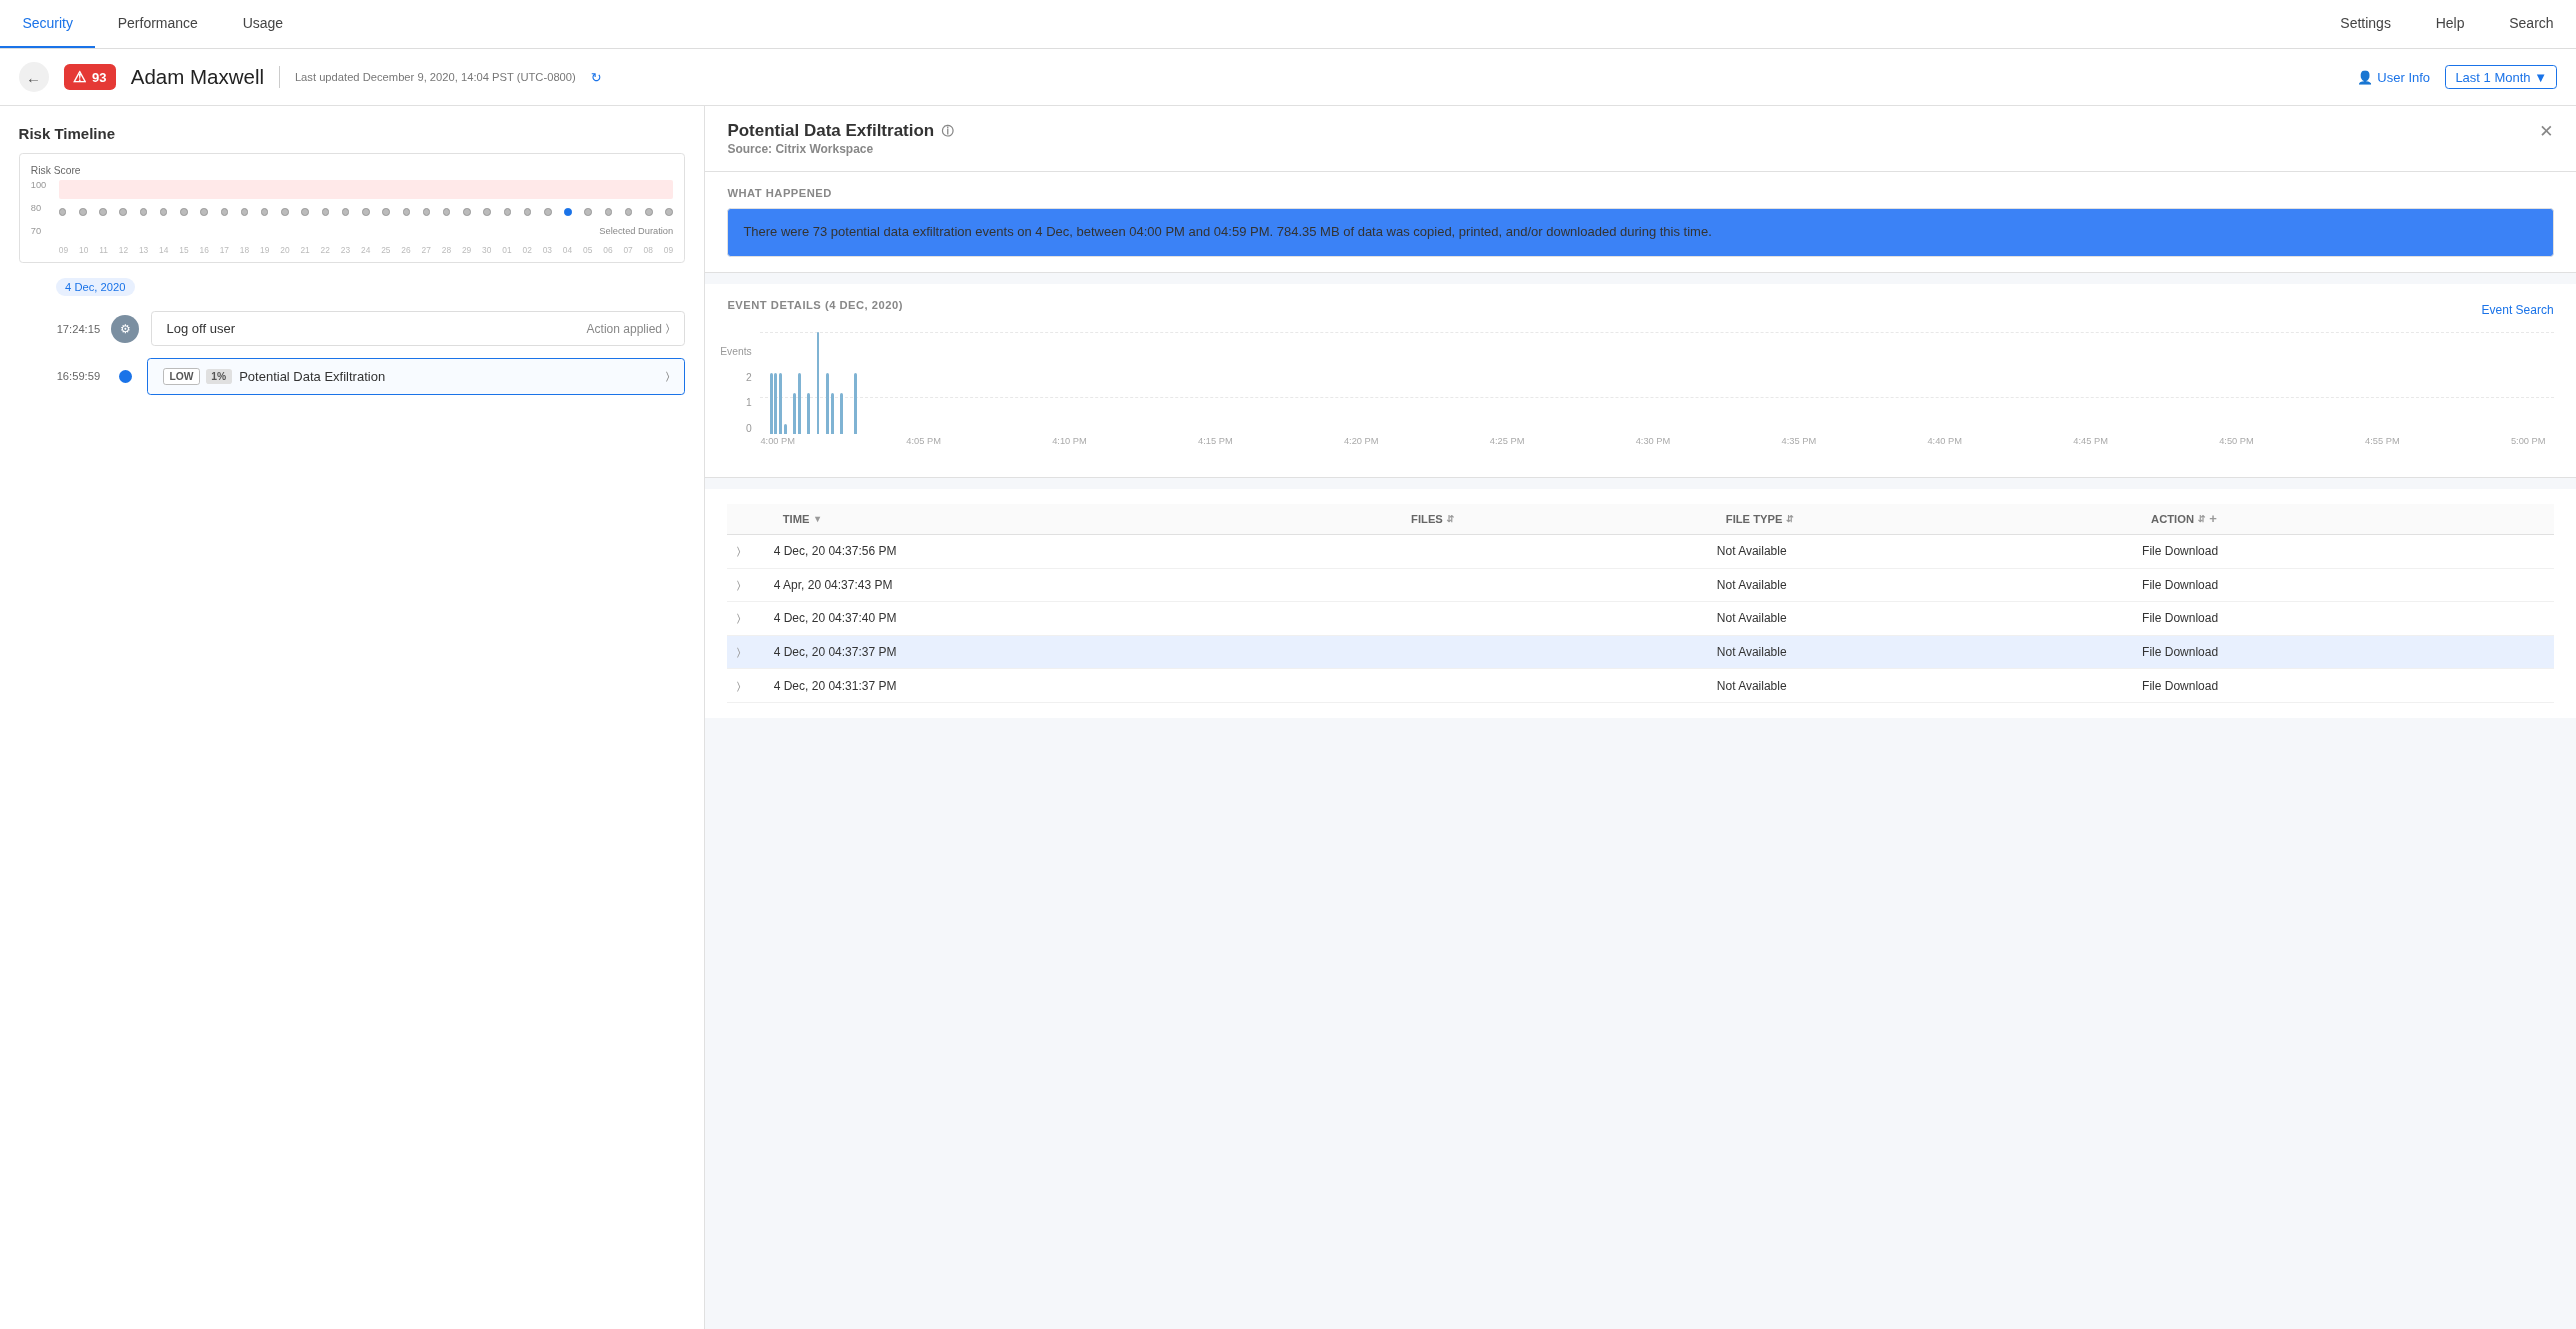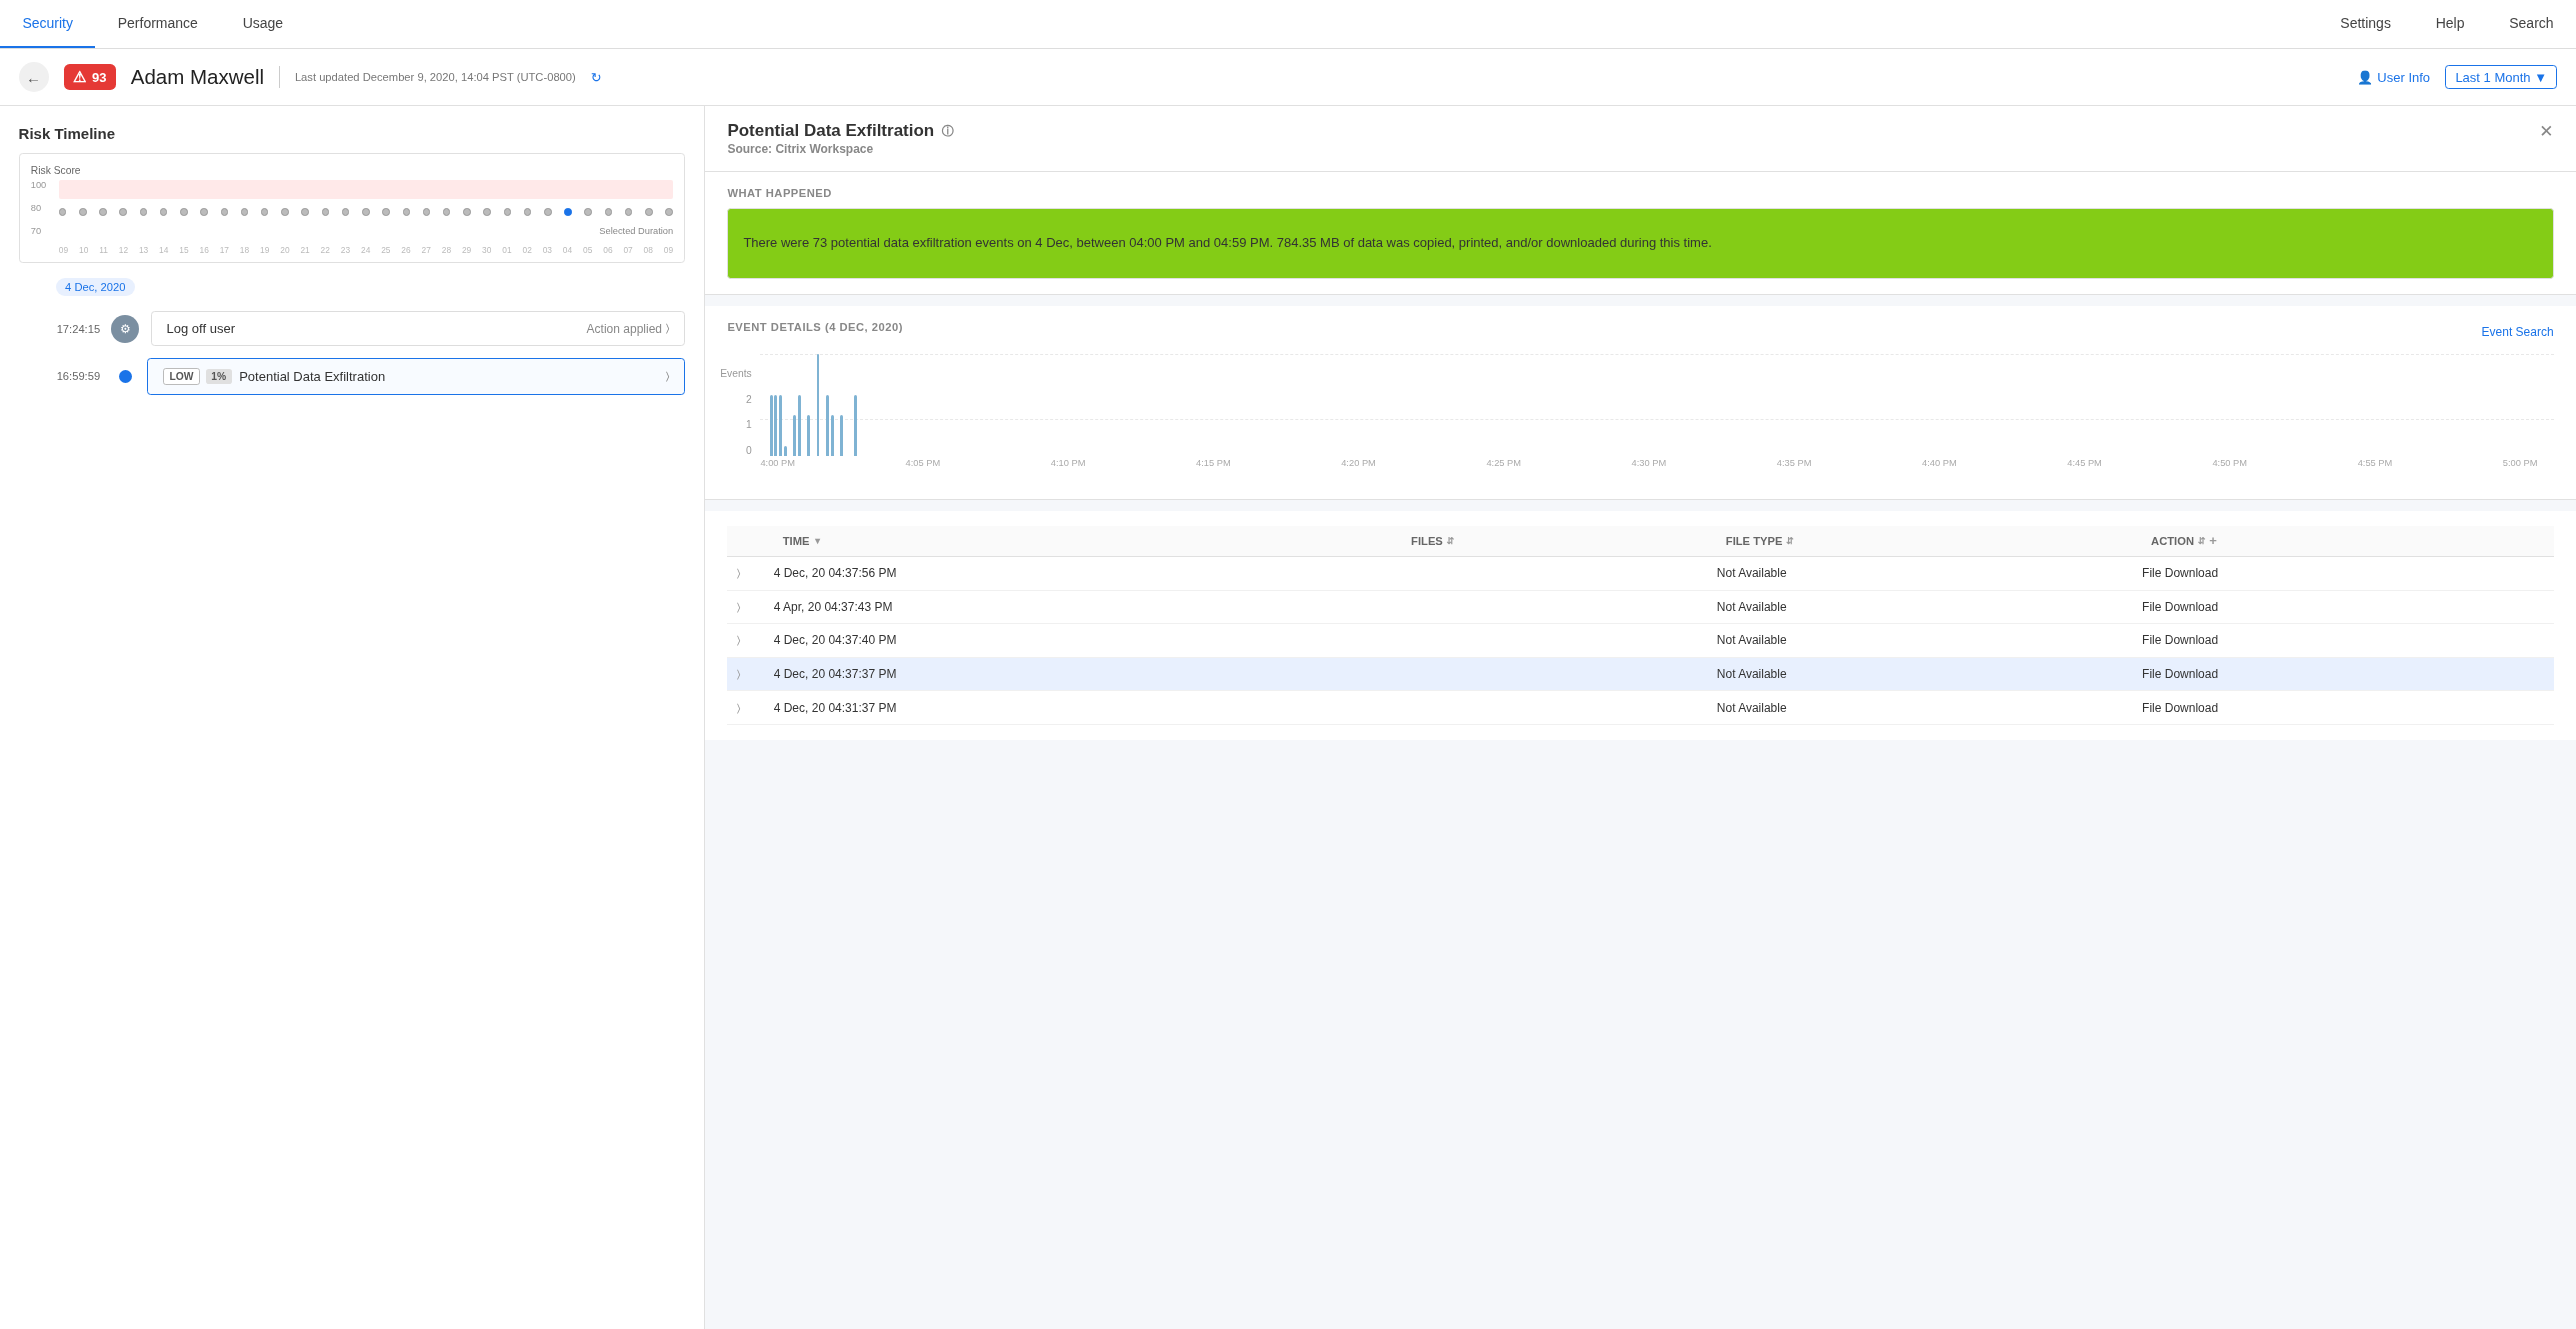--- a/index.html
+++ b/index.html
@@ -115,39 +115,39 @@
       display: flex; align-items: flex-start; justify-content: space-between;
     }
     .detail-title { font-size: 17px; font-weight: 600; color: #333; display: flex; align-items: center; gap: 7.5px; }
     .detail-source { font-size: 12px; color: #888; margin-top: 1px; font-weight: bold; }
     .close-btn { cursor: pointer; color: #888; font-size: 17px; }
 
     
     .what-happened { background: #fff; margin: 0; padding: 15px 22.4px; border-bottom: 0.9px solid #e0e0e0; }
     .section-label { font-size: 11.2px; font-weight: 700; color: #888; text-transform: uppercase; letter-spacing: 0.5px; margin-bottom: 9.3px; }
     .happened-box {
-      border: 0.9px solid #e0e0e0; border-radius: 3.7px; padding: 24px 15px;
-      background: #84cc16; font-size: 13px; color: #333; line-height: 1.6;
+      border: 0.9px solid #e0e0e0; border-radius: 3.7px; padding: 13px 15px;
+      background: #3b82f6; font-size: 13px; color: #333; line-height: 1.6;
     }
 
     
     .event-details { background: #fff; margin: 11.2px 0 0; padding: 15px 22.4px; border-bottom: 0.9px solid #e0e0e0; }
     .event-details-header { display: flex; align-items: center; justify-content: space-between; margin-bottom: 11.2px; }
     .event-search-link { color: #1a73e8; font-size: 12px; cursor: pointer; }
 
     
     .bar-chart-wrapper { position: relative; height: 130px; }
     .bar-chart-yaxis {
       position: absolute; left: 0; top: 0; bottom: 28px; width: 28px;
       display: flex; flex-direction: column; justify-content: space-between; align-items: flex-end; padding-right: 3.7px;
     }
     .bar-chart-yaxis span { font-size: 10.3px; color: #999; }
     .bar-chart-plot { position: absolute; left: 33px; right: 0; top: 0; bottom: 28px; display: flex; align-items: flex-end; gap: 1.9px; }
     .bar { background: #7fb3d3; flex-shrink: 0; border-radius: 1.9px 1.9px 0 0; }
-    .bar-chart-xaxis { position: absolute; left: 33px; right: 16px; bottom: 0; height: 26px; display: flex; justify-content: space-between; align-items: flex-start; }
+    .bar-chart-xaxis { position: absolute; left: 33px; right: 8px; bottom: 0; height: 26px; display: flex; justify-content: space-between; align-items: flex-start; }
     .bar-chart-xaxis span { font-size: 9.3px; color: #aaa; white-space: nowrap; }
     .chart-grid-line {
       position: absolute; left: 33px; right: 0; border-top: 0.9px dashed #e8e8e8;
     }
 
     
     .exfil-section { background: #fff; margin: 11.2px 0 0; padding: 15px 22.4px; }
     .exfil-title { font-size: 11.2px; font-weight: 700; color: #888; text-transform: uppercase; letter-spacing: 0.5px; margin-bottom: 11.2px; }
     .data-table { width: 100%; border-collapse: collapse; }
     .data-table th {

